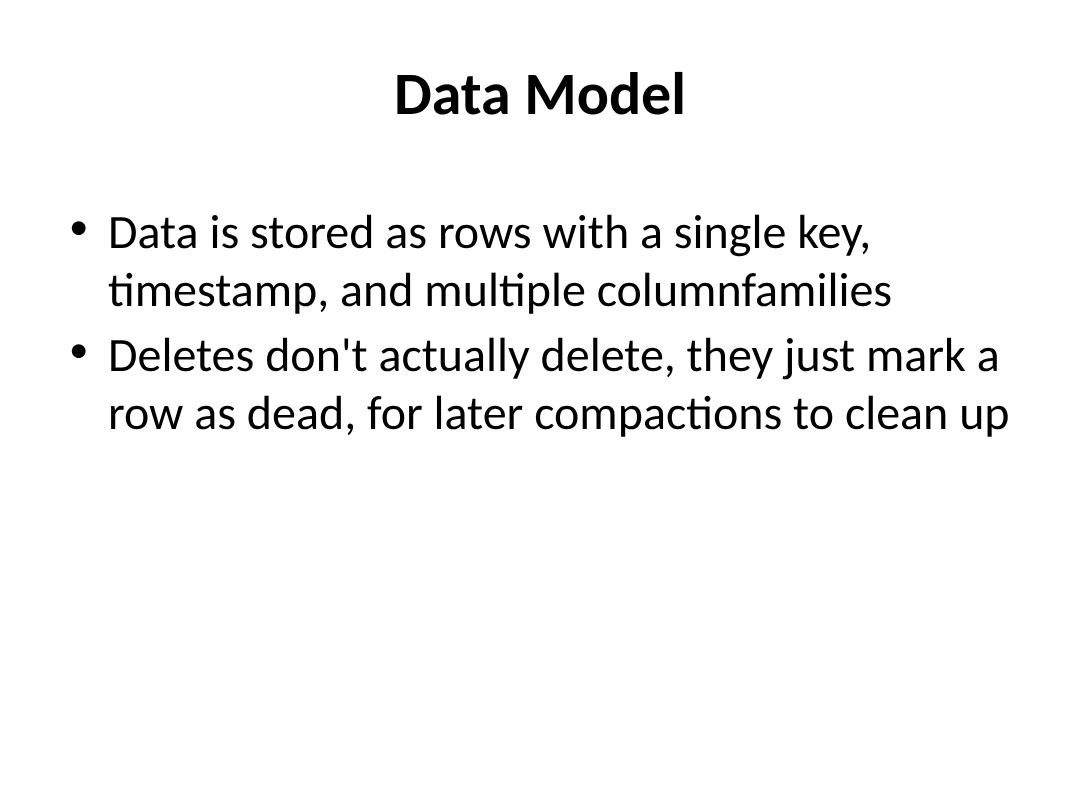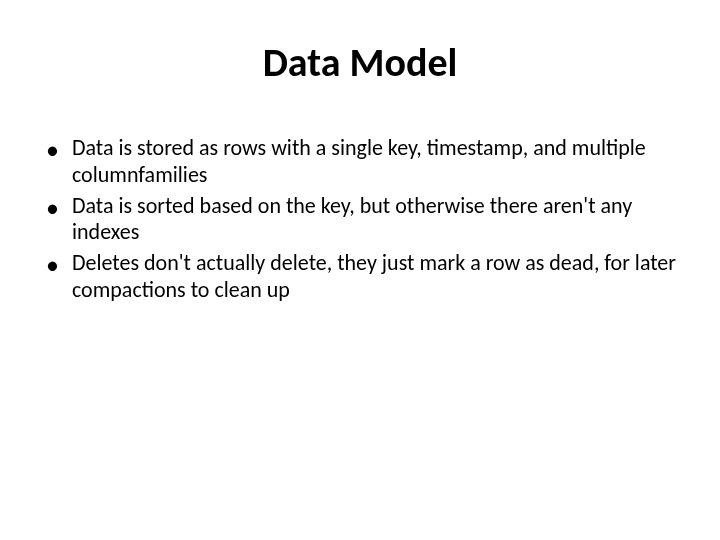--- a/index.html
+++ b/index.html
@@ -19,36 +19,35 @@
       margin-bottom: 48px;
       letter-spacing: 0px;
     }
     ul.bullets {
       list-style: none;
       padding-left: 0;
     }
     ul.bullets li {
       position: relative;
       padding-left: 32px;
-      font-size: 22px;
+      font-size: 32px;
       line-height: 1.22;
       margin-bottom: 4px;
       font-weight: 400;
     }
     ul.bullets li::before {
       content: "•";
       position: absolute;
       left: 6px;
       top: 0;
       font-size: 26px;
       line-height: 1.22;
     }
   </style>
 </head>
 <body>
 
 <h1 class="title">Data Model</h1>
 
 <ul class="bullets">
   <li>Data is stored as rows with a single key, timestamp, and multiple columnfamilies</li>
-  <li>Data is sorted based on the key, but otherwise there aren't any indexes</li>
   <li>Deletes don't actually delete, they just mark a row as dead, for later compactions to clean up</li>
 </ul>
 
 </body></html>

